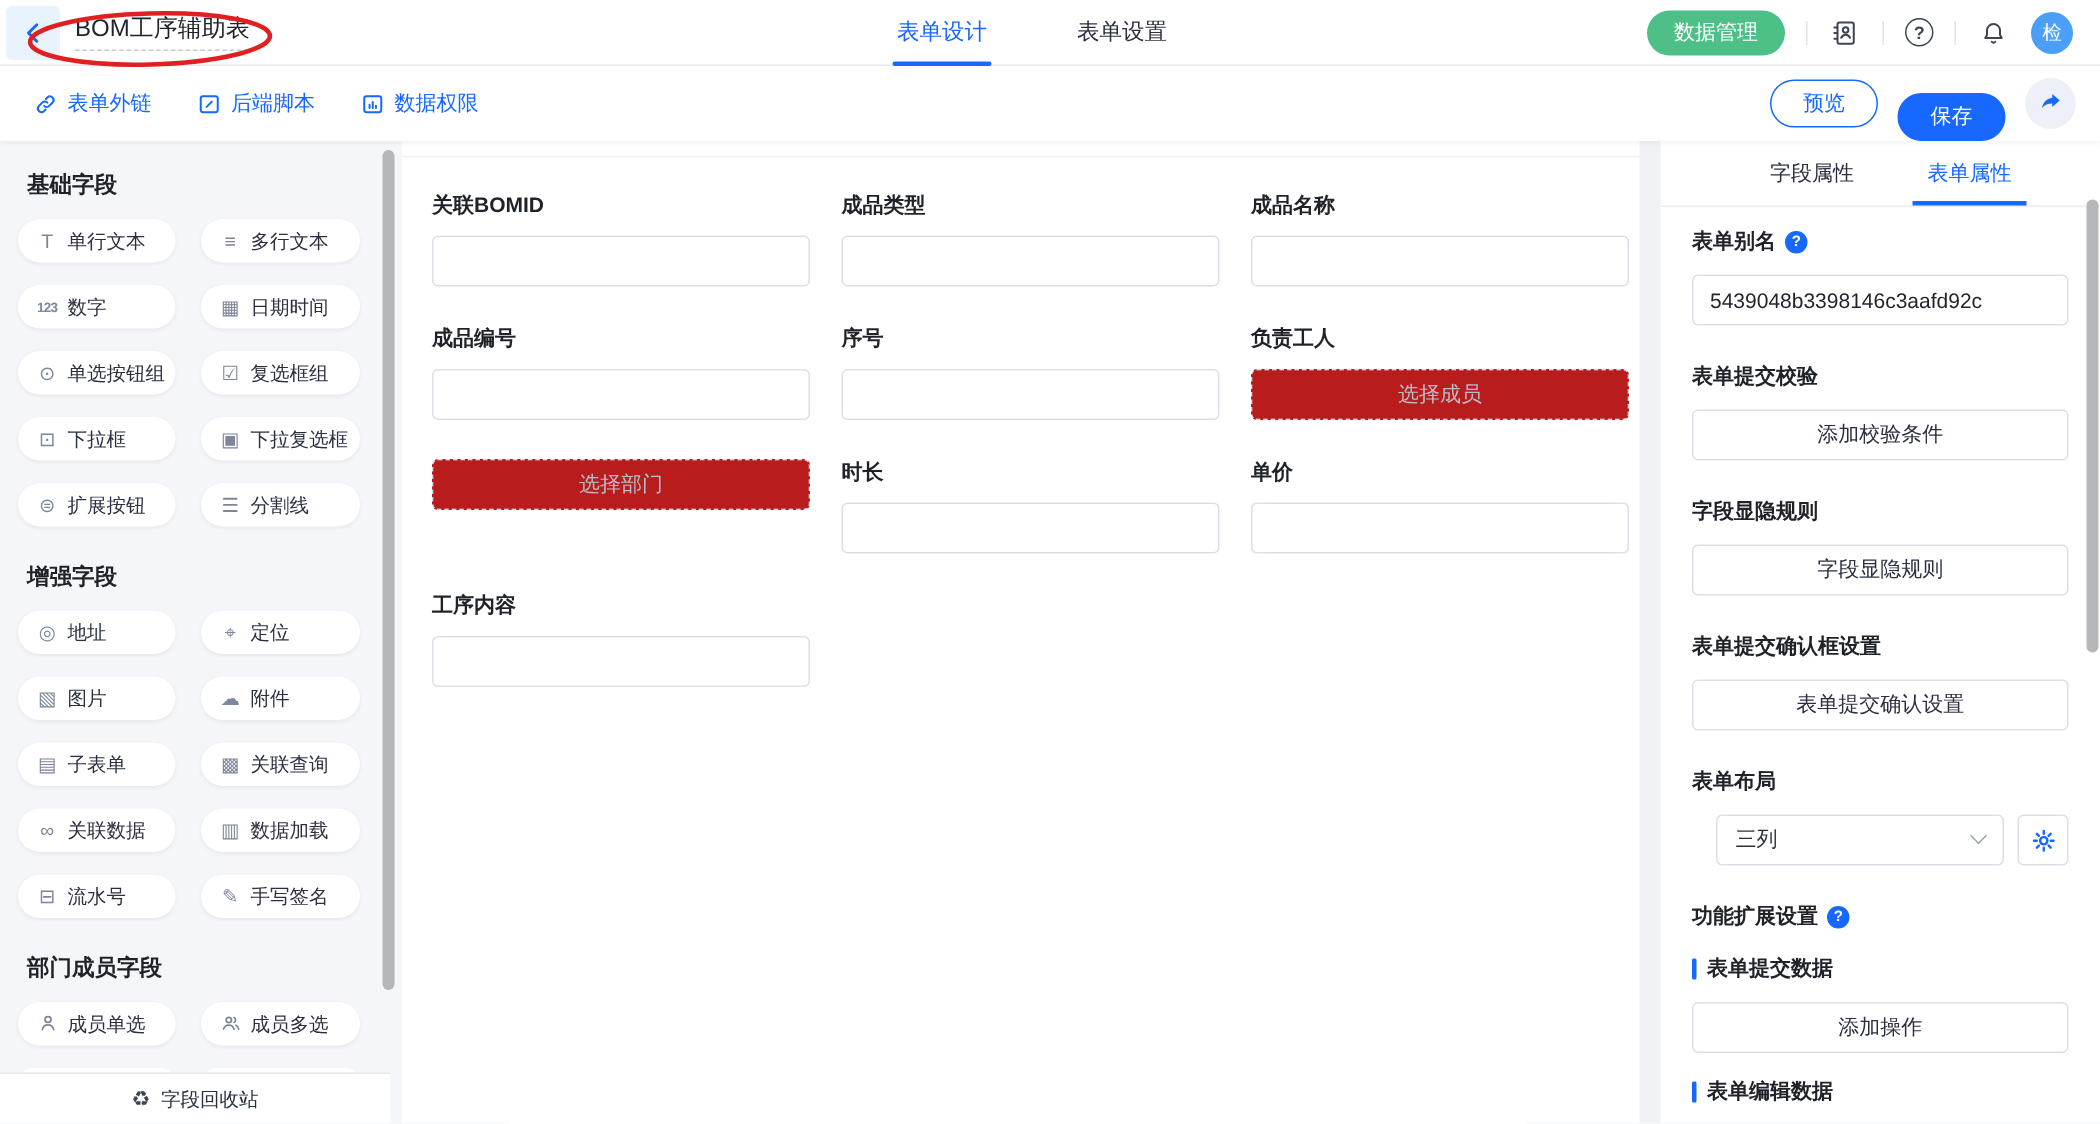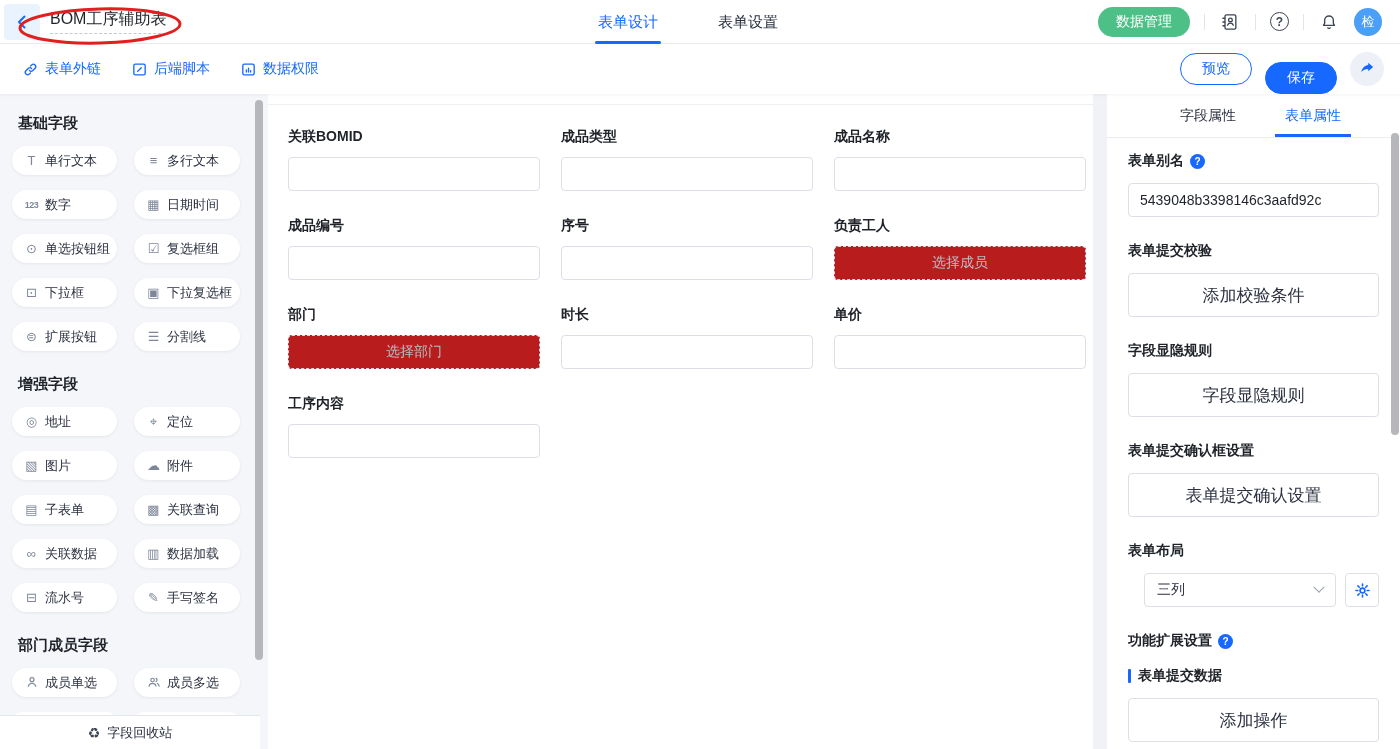--- a/index.html
+++ b/index.html
@@ -65,21 +65,21 @@
   .panel { width:293px; flex:0 0 293px; background:#fff; position:relative; overflow:hidden; }
   .p-tabs { height:44px; border-bottom:1px solid #ebedf0; display:flex; padding-left:73px; gap:49px; }
   .p-tab { font-size:14px; line-height:43px; color:#2b3040; cursor:pointer; position:relative; }
   .p-tab.active { color:#1668ff; }
   .p-tab.active::after { content:""; position:absolute; left:-10px; right:-10px; bottom:0; height:3px; background:#1668ff; }
   .p-body { padding:14px 21px 0 21px; }
   .p-label { font-size:14px; font-weight:bold; color:#1f2329; display:flex; align-items:center; gap:6px; }
   .qbadge { width:15px; height:15px; border-radius:50%; background:#1668ff; color:#fff; font-size:10px; font-weight:bold; display:inline-flex; align-items:center; justify-content:center; cursor:pointer; }
   .p-input { margin-top:13px; width:100%; height:34px; border:1px solid #dcdfe6; border-radius:4px; padding:0 11px; font-size:14px; color:#1f2329; font-family:inherit; }
   .p-section { margin-top:25px; }
-  .p-btn { margin-top:13px; width:100%; height:44px; background:#fff; border:1px solid #dcdfe6; border-radius:4px; font-size:17px; color:#2b3040; cursor:pointer; font-family:inherit; }
+  .p-btn { margin-top:13px; width:100%; height:34px; background:#fff; border:1px solid #dcdfe6; border-radius:4px; font-size:14px; color:#2b3040; cursor:pointer; font-family:inherit; }
   .layout-row { margin-top:13px; display:flex; gap:9px; }
   .p-select { flex:1; height:34px; border:1px solid #dcdfe6; border-radius:4px; display:flex; align-items:center; padding:0 12px; font-size:14px; color:#2b3040; cursor:pointer;margin-left:16px; }
   .chev { margin-left:auto; width:8px; height:8px; border-right:1.6px solid #9aa3af; border-bottom:1.6px solid #9aa3af; transform:rotate(45deg) translate(-2px,-2px); }
   .gear-btn { width:34px; height:34px; background:#fff; border:1px solid #dcdfe6; border-radius:4px; cursor:pointer; display:flex; align-items:center; justify-content:center; }
   .gear-btn svg { width:17px; height:17px; }
   .group-label { margin-top:17px; display:flex; align-items:center; gap:7px; font-size:14px; font-weight:bold; color:#1f2329; }
   .bluebar { width:3px; height:14px; background:#1668ff; border-radius:1px; }
   .p-scroll { position:absolute; right:1px; top:39px; width:8px; height:302px; background:#b5b7ba; border-radius:4px; }
 </style>
 </head>
@@ -299,21 +299,20 @@
         </div>
         <div class="fld">
           <div class="flabel">序号</div>
           <div class="finput"></div>
         </div>
         <div class="fld">
           <div class="flabel">负责工人</div>
           <div class="fpicker">选择成员</div>
         </div>
         <div class="fld">
-          <div class="flabel">部门</div>
           <div class="fpicker">选择部门</div>
         </div>
         <div class="fld">
           <div class="flabel">时长</div>
           <div class="finput"></div>
         </div>
         <div class="fld">
           <div class="flabel">单价</div>
           <div class="finput"></div>
         </div>

